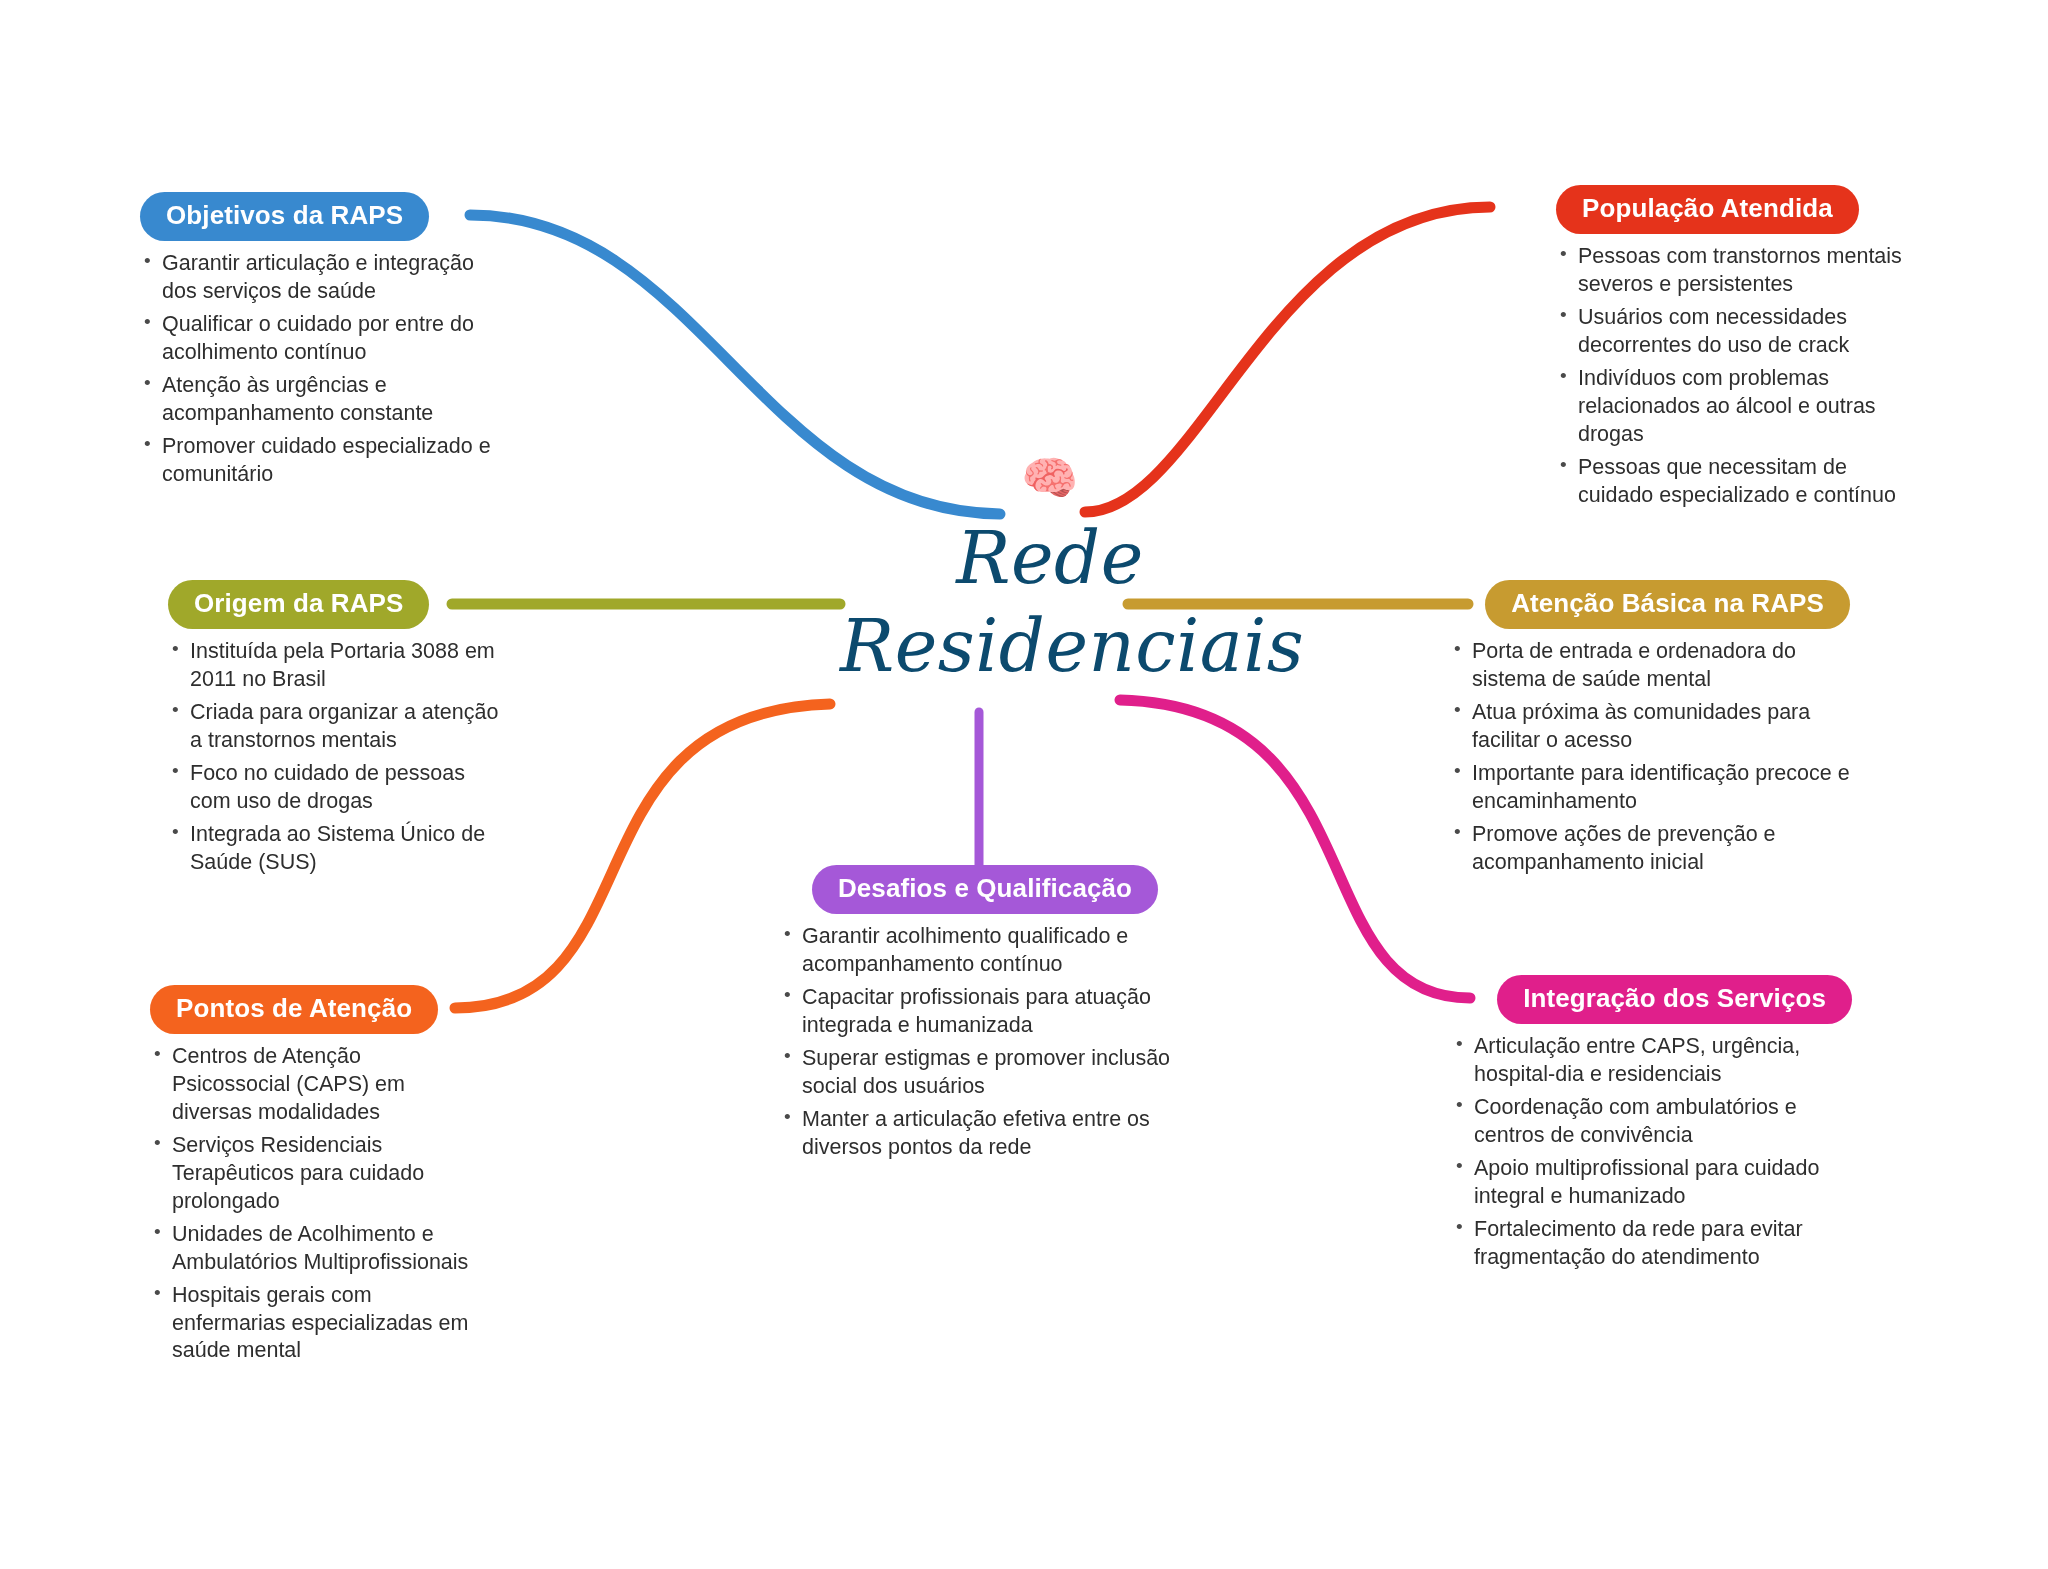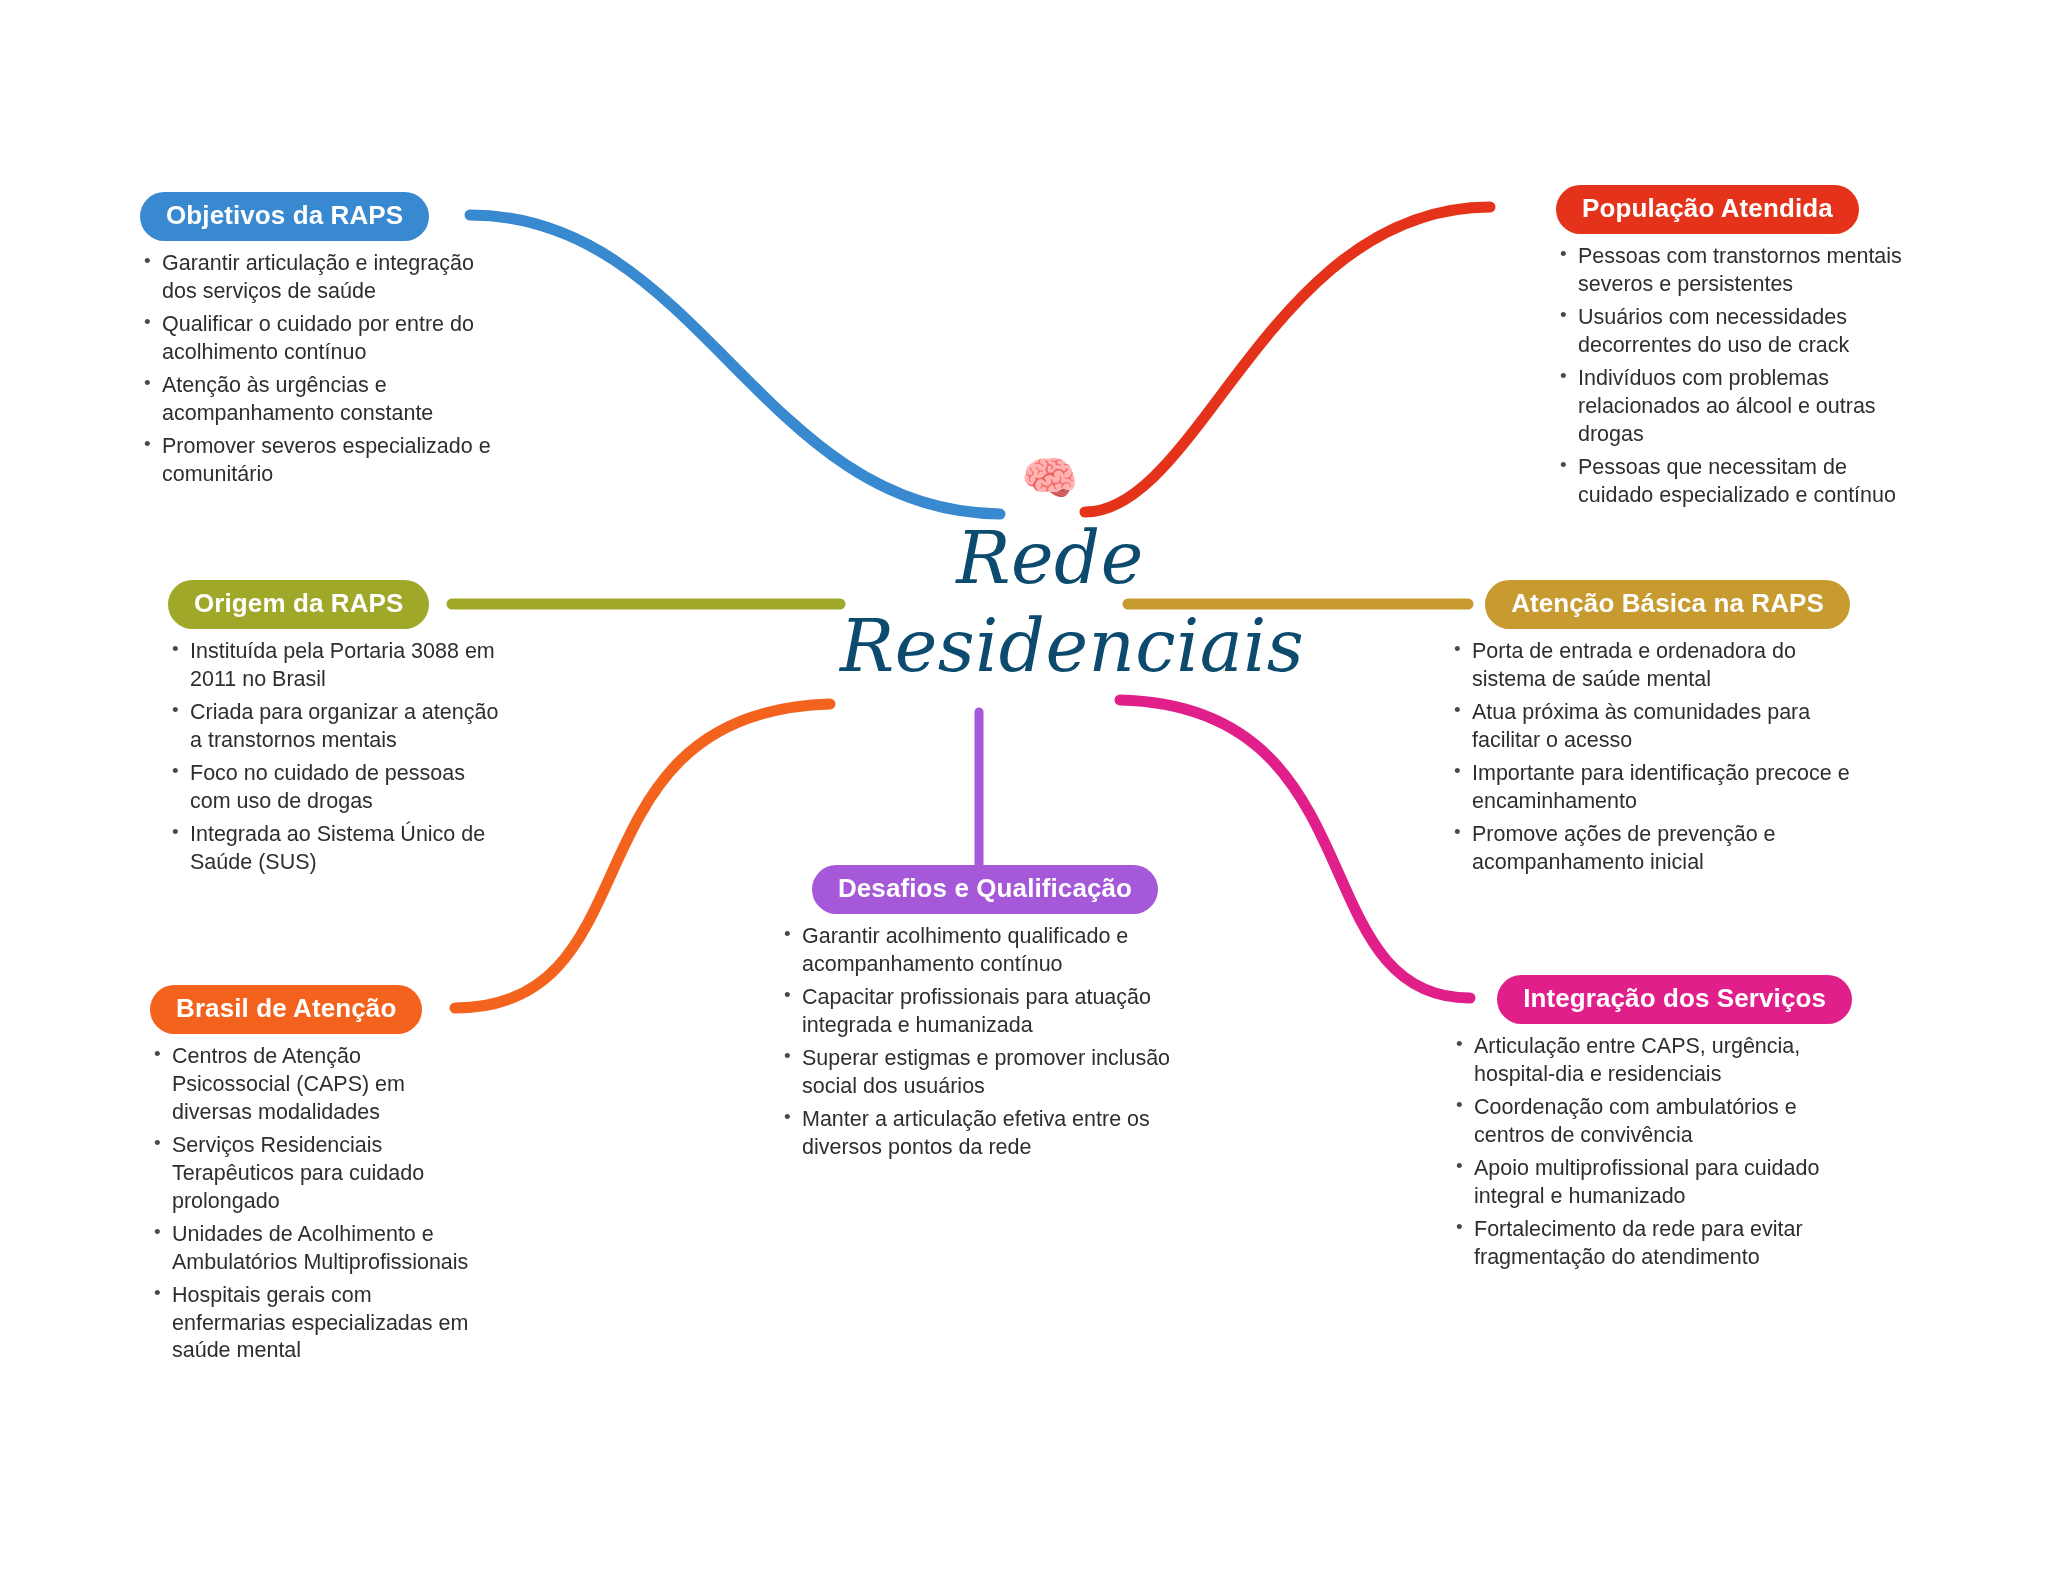--- a/index.html
+++ b/index.html
@@ -142,21 +142,21 @@
   </div>
 
   <div class="branch" id="branch-objetivos">
     <div class="pill-row">
       <div class="pill" style="background:#3889cf">Objetivos da RAPS</div>
     </div>
     <ul class="bullets">
       <li>Garantir articulação e integração dos serviços de saúde</li>
       <li>Qualificar o cuidado por entre do acolhimento contínuo</li>
       <li>Atenção às urgências e acompanhamento constante</li>
-      <li>Promover severos especializado e comunitário</li>
+      <li>Promover cuidado especializado e comunitário</li>
     </ul>
   </div>
 
   <div class="branch" id="branch-populacao">
     <div class="pill-row">
       <div class="pill" style="background:#e5331b">População Atendida</div>
     </div>
     <ul class="bullets">
       <li>Pessoas com transtornos mentais severos e persistentes</li>
       <li>Usuários com necessidades decorrentes do uso de crack</li>
@@ -184,21 +184,21 @@
     <ul class="bullets">
       <li>Porta de entrada e ordenadora do sistema de saúde mental</li>
       <li>Atua próxima às comunidades para facilitar o acesso</li>
       <li>Importante para identificação precoce e encaminhamento</li>
       <li>Promove ações de prevenção e acompanhamento inicial</li>
     </ul>
   </div>
 
   <div class="branch" id="branch-pontos">
     <div class="pill-row">
-      <div class="pill" style="background:#f4631e">Brasil de Atenção</div>
+      <div class="pill" style="background:#f4631e">Pontos de Atenção</div>
     </div>
     <ul class="bullets">
       <li>Centros de Atenção Psicossocial (CAPS) em diversas modalidades</li>
       <li>Serviços Residenciais Terapêuticos para cuidado prolongado</li>
       <li>Unidades de Acolhimento e Ambulatórios Multiprofissionais</li>
       <li>Hospitais gerais com enfermarias especializadas em saúde mental</li>
     </ul>
   </div>
 
   <div class="branch" id="branch-desafios">

